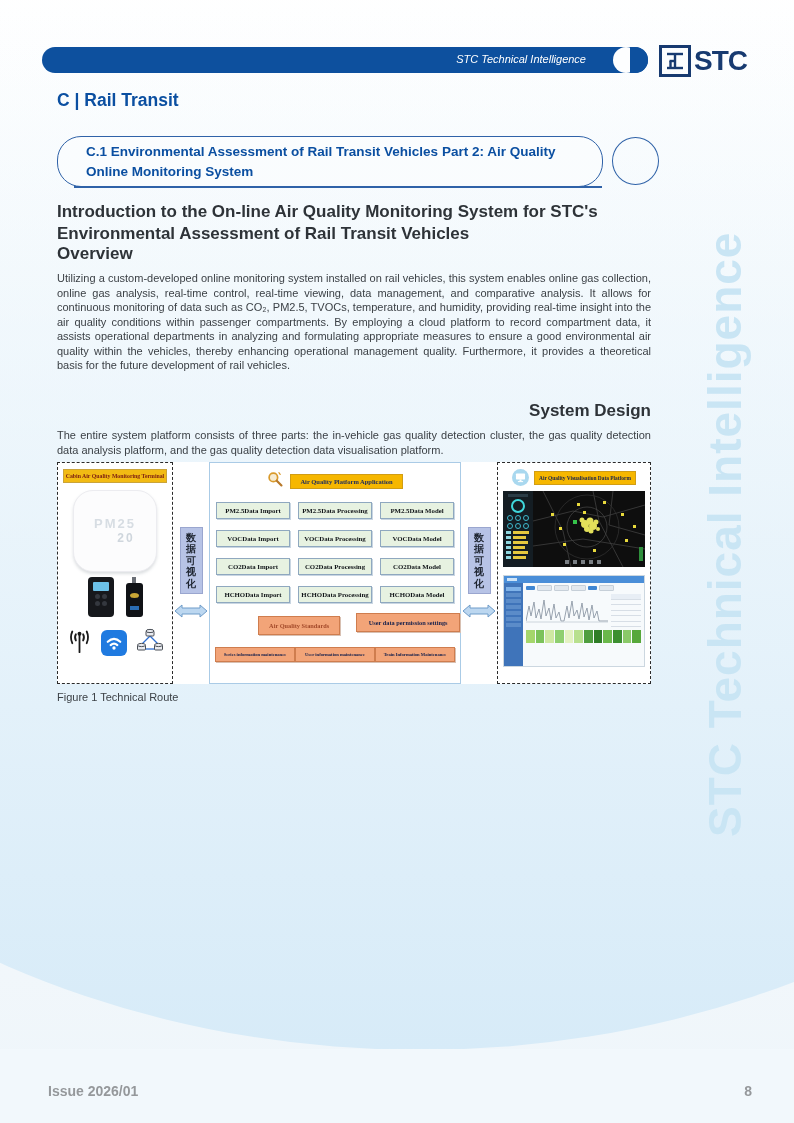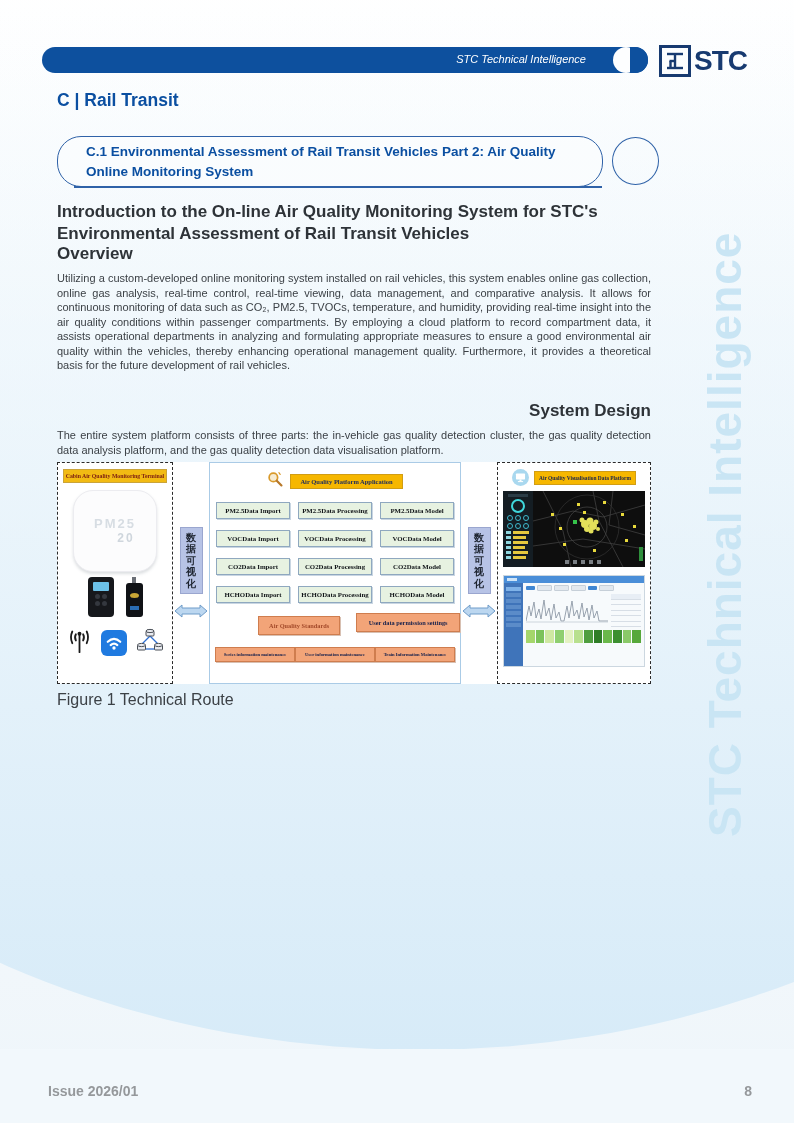--- a/index.html
+++ b/index.html
@@ -107,21 +107,21 @@
   .ld-filters{display:flex;gap:2px;align-items:center;}
   .chip-b{width:9px;height:4px;background:#3f86d2;border-radius:1px;}
   .chip-g{width:13px;height:4px;background:#e2e8ee;border:0.5px solid #c6cfd8;border-radius:1px;}
   .ld-row{display:flex;gap:3px;margin-top:3px;}
   .ld-table{width:30px;}
   .ld-table i{display:block;height:4.5px;border-bottom:0.6px solid #d7dee6;}
   .ld-table i.hd{background:#e8eef5;}
   .ld-heat{display:flex;gap:1px;margin-top:3px;}
   .ld-heat span{flex:1;height:13px;}
 
-  .fig-caption{position:absolute;left:57px;top:691px;font-size:16px;color:#3c4146;}
+  .fig-caption{position:absolute;left:57px;top:691px;font-size:11px;color:#3c4146;}
   .footer-issue{position:absolute;left:48px;top:1083px;font-size:14px;font-weight:bold;color:#95989b;}
   .footer-page{position:absolute;right:42px;top:1083px;font-size:14px;font-weight:bold;color:#95989b;}
 </style>
 </head>
 <body>
 
 <div class="page">
   <div class="bg-ellipse"></div>
   <div class="below-arc"></div>
   <div class="watermark">STC Technical Intelligence</div>

